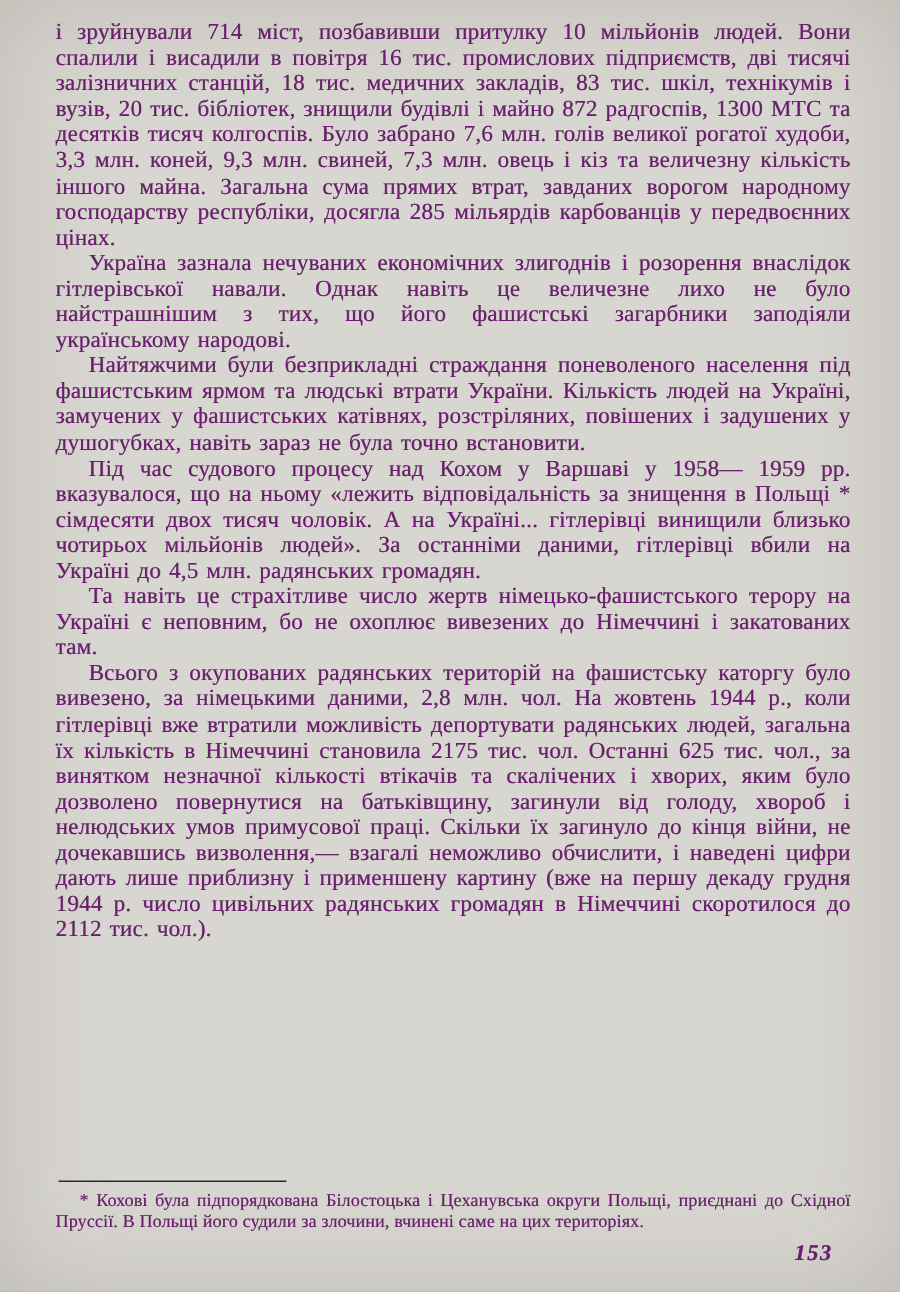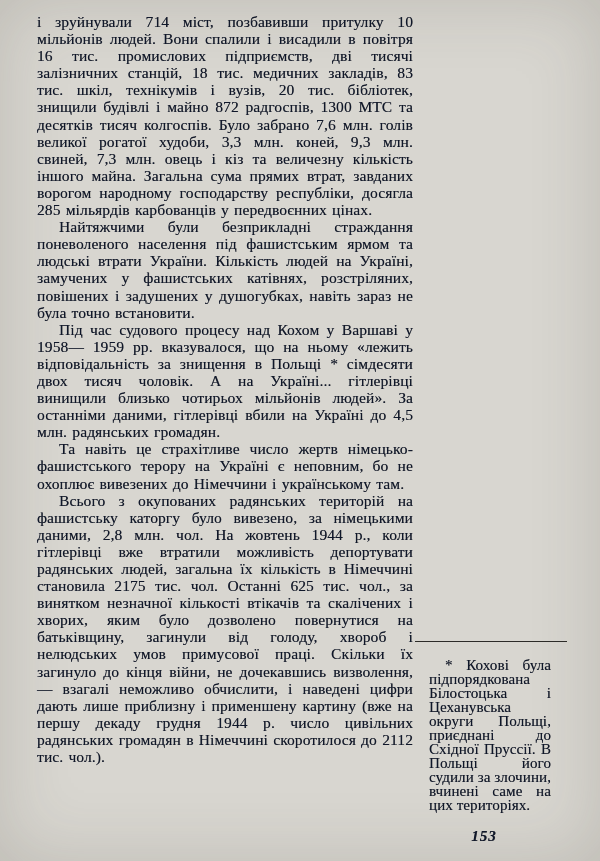--- a/index.html
+++ b/index.html
@@ -3,25 +3,26 @@
 <meta charset="utf-8">
 <style>
   html, body { margin: 0; padding: 0; background: #b9b8b4; }
   .page {
     width: 600px;
     height: 861px;
     margin: 0 auto;
     box-sizing: border-box;
     background: #d8d6d0;
     box-shadow: inset 0 0 70px rgba(70,65,55,0.18);
-    color: #0f172a;
+    color: #701a75;
     font-family: "Liberation Serif", "DejaVu Serif", serif;
     position: relative;
     padding: 13px 33px 16px 37px;
     display: flex;
+    flex-direction: column;
     overflow: hidden;
   }
   .body-text p {
     margin: 0;
     text-align: justify;
     font-size: 15.4px;
     line-height: 17.1px;
     letter-spacing: 0.15px;
     word-spacing: 1.2px;
     text-indent: 22px;
@@ -29,48 +30,49 @@
   }
   .body-text p.no-indent { text-indent: 0; }
   .bottom { margin-top: auto; }
   .footnote-rule {
     width: 152px;
     height: 0;
     border-top: 1px solid #2c2b28;
     margin: 8px 0 5px 2px;
   }
   p.footnote {
-    margin: 16px;
-    font-size: 15px;
+    margin: 0;
+    font-size: 12px;
     line-height: 14px;
     text-align: justify;
     text-indent: 16px;
     letter-spacing: 0.1px;
     text-shadow: 0.2px 0 0 rgba(23,22,20,0.5);
   }
   .page-number {
-    text-align: center;
+    text-align: right;
     padding-right: 12px;
     margin-top: 7px;
     font-size: 15px;
     font-weight: bold;
     font-style: italic;
     letter-spacing: 1px;
     text-shadow: 0.3px 0 0 rgba(23,22,20,0.6);
   }
 </style>
 </head>
 <body>
 
 <div class="page">
   <div class="body-text">
     <p class="no-indent">і зруйнували 714 міст, позбавивши притулку 10 мільйонів людей. Вони спалили і висадили в повітря 16 тис. промислових підприємств, дві тисячі залізничних станцій, 18 тис. медичних закладів, 83 тис. шкіл, технікумів і вузів, 20 тис. бібліотек, знищили будівлі і майно 872 радгоспів, 1300 МТС та десятків тисяч колгоспів. Було забрано 7,6 млн. голів великої рогатої худоби, 3,3 млн. коней, 9,3 млн. свиней, 7,3 млн. овець і кіз та величезну кількість іншого майна. Загальна сума прямих втрат, завданих ворогом народному господарству республіки, досягла 285 мільярдів карбованців у передвоєнних цінах.</p>
+    <p>Україна зазнала нечуваних економічних злигоднів і розорення внаслідок гітлерівської навали. Однак навіть це величезне лихо не було найстрашнішим з тих, що його фашистські загарбники заподіяли українському народові.</p>
     <p>Найтяжчими були безприкладні страждання поневоленого населення під фашистським ярмом та людські втрати України. Кількість людей на Україні, замучених у фашистських катівнях, розстріляних, повішених і задушених у душогубках, навіть зараз не була точно встановити.</p>
     <p>Під час судового процесу над Кохом у Варшаві у 1958— 1959 рр. вказувалося, що на ньому «лежить відповідальність за знищення в Польщі * сімдесяти двох тисяч чоловік. А на Україні... гітлерівці винищили близько чотирьох мільйонів людей». За останніми даними, гітлерівці вбили на Україні до 4,5 млн. радянських громадян.</p>
-    <p>Та навіть це страхітливе число жертв німецько-фашистського терору на Україні є неповним, бо не охоплює вивезених до Німеччини і українському там.</p>
+    <p>Та навіть це страхітливе число жертв німецько-фашистського терору на Україні є неповним, бо не охоплює вивезених до Німеччині і закатованих там.</p>
     <p>Всього з окупованих радянських територій на фашистську каторгу було вивезено, за німецькими даними, 2,8 млн. чол. На жовтень 1944 р., коли гітлерівці вже втратили можливість депортувати радянських людей, загальна їх кількість в Німеччині становила 2175 тис. чол. Останні 625 тис. чол., за винятком незначної кількості втікачів та скалічених і хворих, яким було дозволено повернутися на батьківщину, загинули від голоду, хвороб і нелюдських умов примусової праці. Скільки їх загинуло до кінця війни, не дочекавшись визволення,— взагалі неможливо обчислити, і наведені цифри дають лише приблизну і применшену картину (вже на першу декаду грудня 1944 р. число цивільних радянських громадян в Німеччині скоротилося до 2112 тис. чол.).</p>
   </div>
 
   <div class="bottom">
     <div class="footnote-rule"></div>
     <p class="footnote">* Кохові була підпорядкована Білостоцька і Цеханувська округи Польщі, приєднані до Східної Пруссії. В Польщі його судили за злочини, вчинені саме на цих територіях.</p>
     <div class="page-number">153</div>
   </div>
 </div>
 

